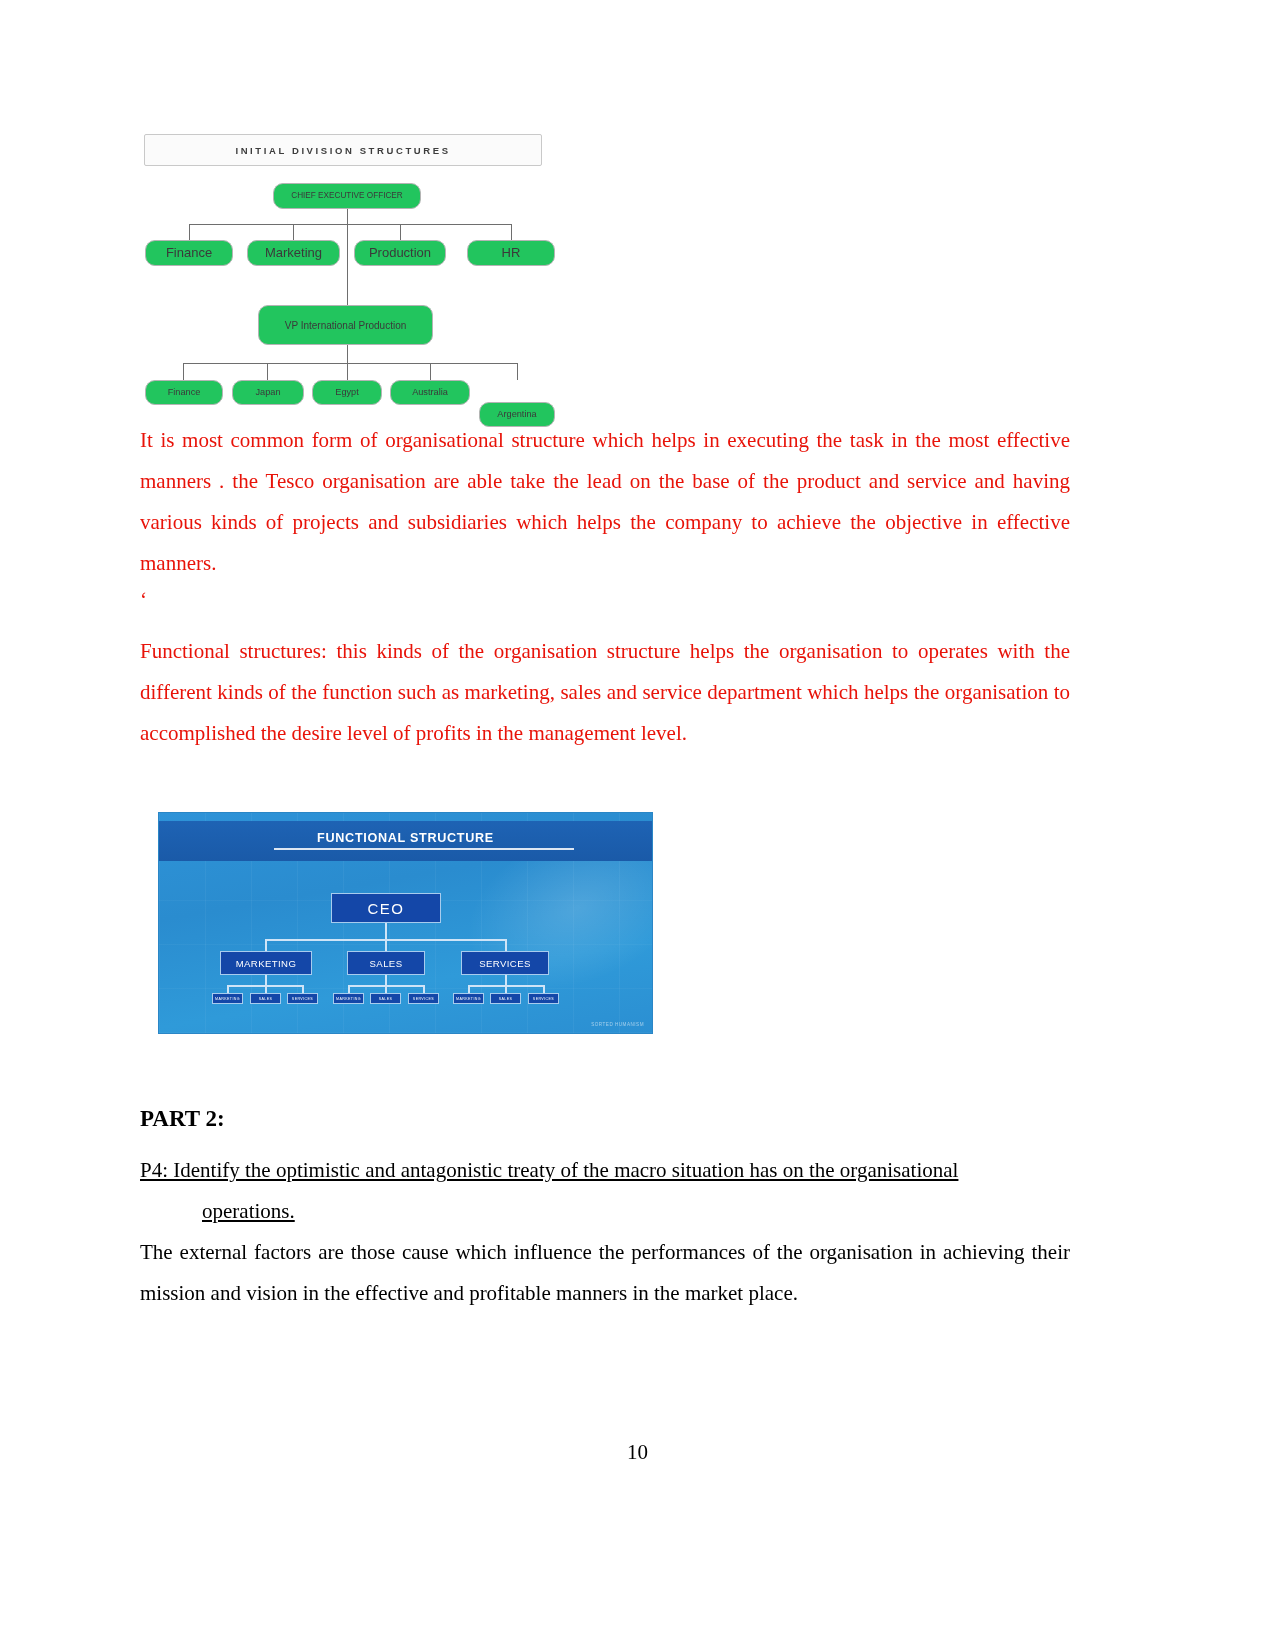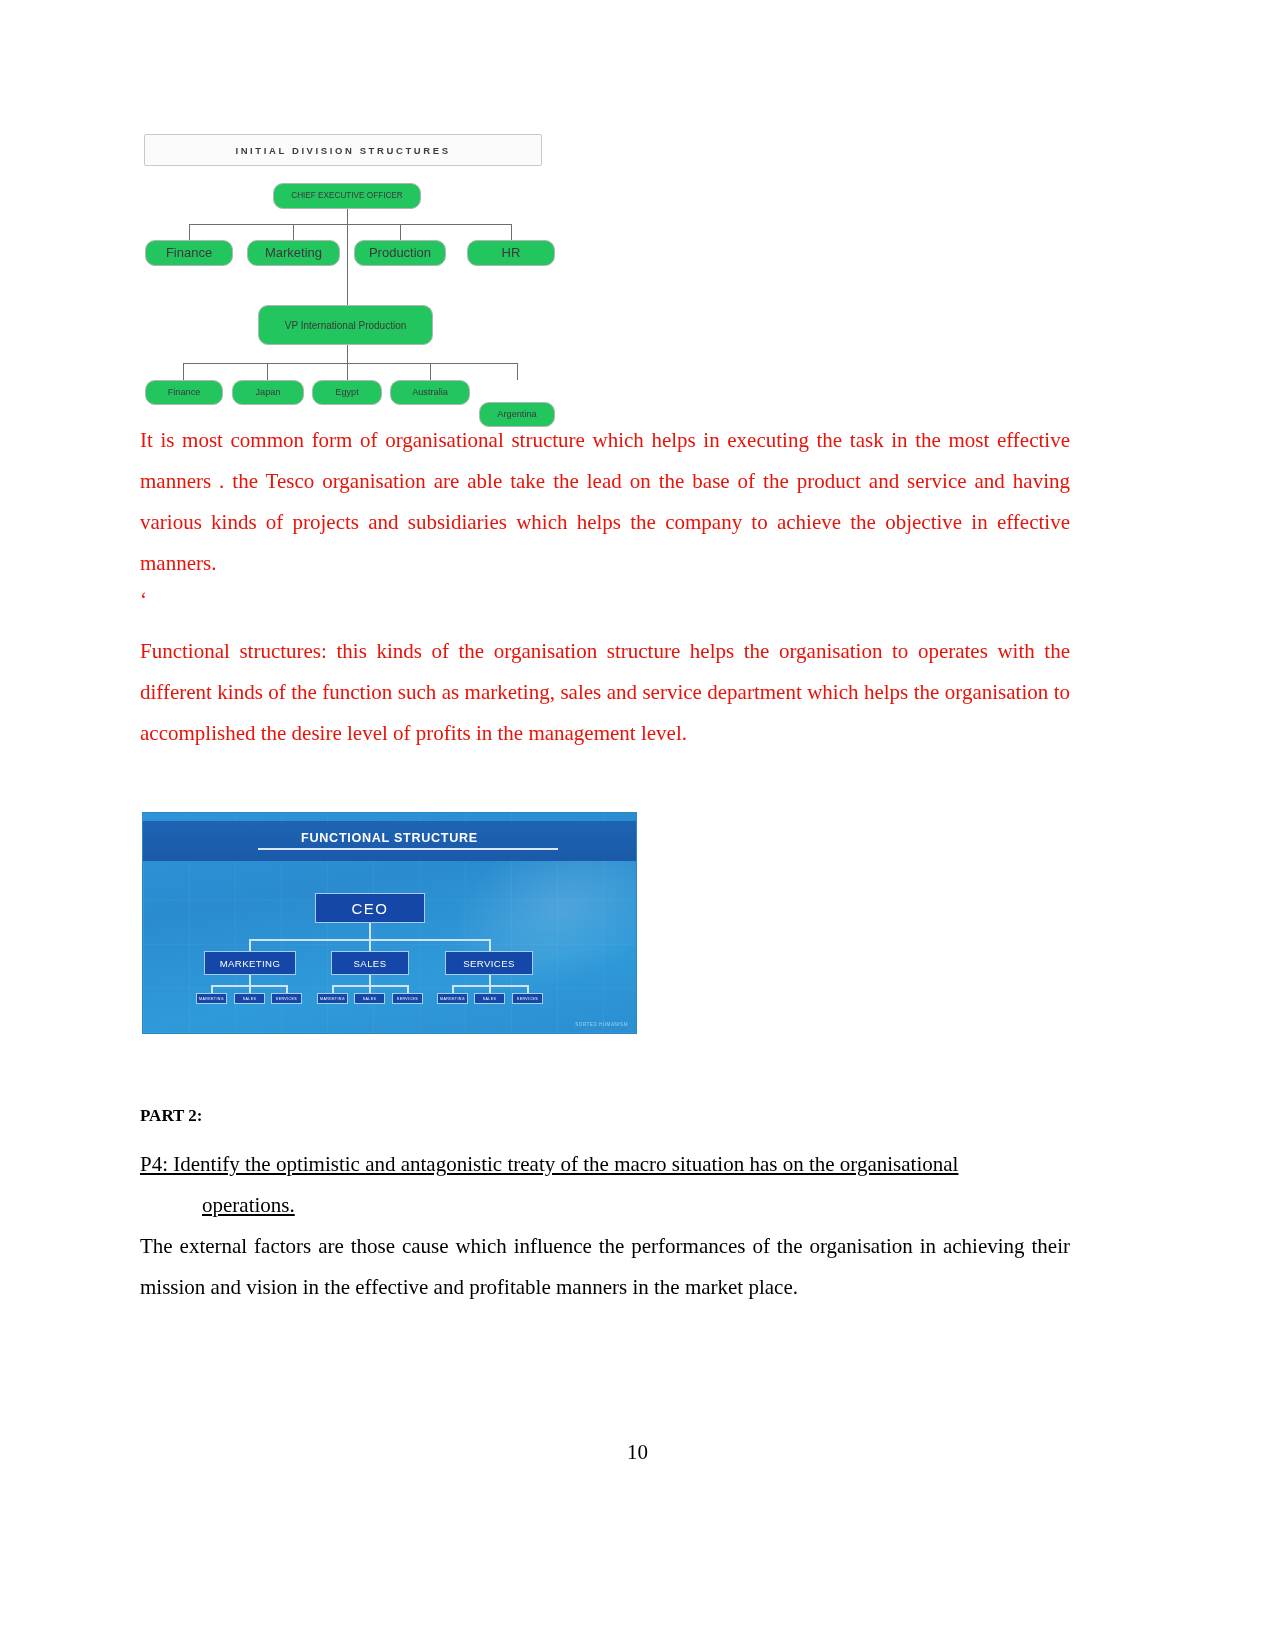--- a/index.html
+++ b/index.html
@@ -109,21 +109,21 @@
   }
   .spacer-sm { height: 14px; }
   .spacer-md { height: 58px; }
   .spacer-lg { height: 72px; }
 
   
   .orgchart2 {
     position: relative;
     width: 495px;
     height: 222px;
-    margin: 0 0 0 2px;
+    margin: 0 0 0 18px;
     background: linear-gradient(170deg,#2e93d8 0%, #2a8ccf 35%, #2f9ad9 70%, #2b8fd2 100%);
     overflow: hidden;
     font-family: "Liberation Sans", sans-serif;
     border: 1px solid #2a86c6;
     box-sizing: border-box;
   }
   .d2-texture {
     position: absolute; left:0; top:0; right:0; bottom:0;
     background:
       repeating-linear-gradient(90deg, rgba(255,255,255,0.045) 0 1px, rgba(255,255,255,0) 1px 46px),
@@ -189,21 +189,21 @@
   .d2-watermark {
     position: absolute;
     right: 8px; bottom: 6px;
     font-size: 4.6px;
     color: rgba(255,255,255,0.55);
     letter-spacing: 0.5px;
   }
 
   
   .part-heading {
-    font-size: 17px;
+    font-size: 23px;
     font-weight: bold;
     margin: 0;
     color: #000;
   }
   .p4-heading {
     font-size: 21px;
     margin: 18px 0 0 0;
     text-align: justify;
     line-height: 1.95;
     color: #000;

